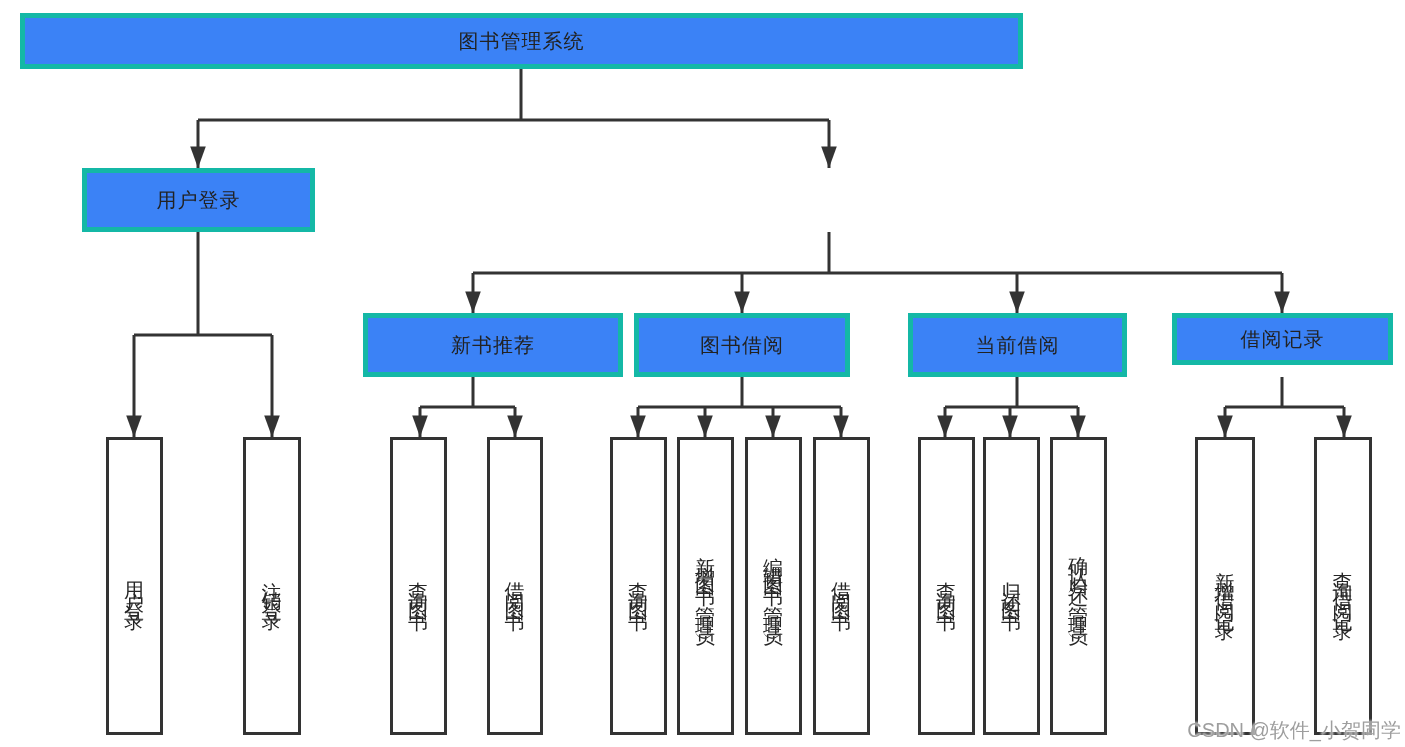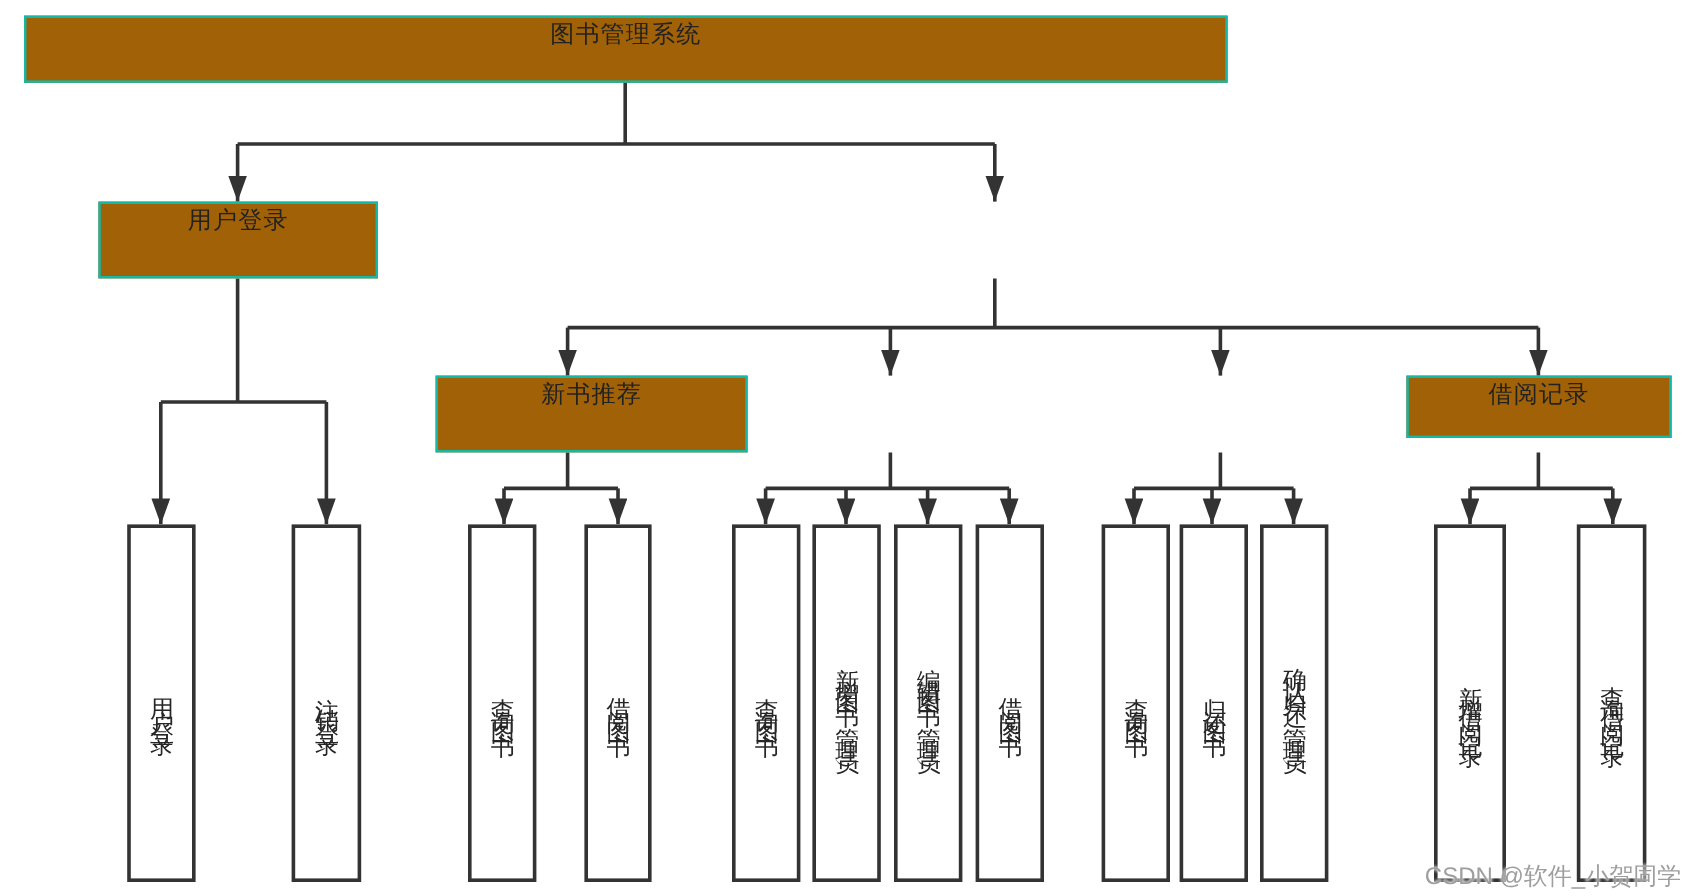--- a/index.html
+++ b/index.html
@@ -8,23 +8,24 @@
     width: 1405px;
     height: 747px;
     background: #ffffff;
     font-family: "Liberation Sans", sans-serif;
     overflow: hidden;
   }
   .wires { position: absolute; left: 0; top: 0; }
   .node {
     position: absolute;
     box-sizing: border-box;
-    background: #a16207;
-    border: 2px solid #14b8a6;
+    background: #3b82f6;
+    border: 5px solid #14b8a6;
     display: flex;
+    align-items: center;
     justify-content: center;
   }
   .node .hlabel {
     font-size: 20px;
     color: #222222;
     letter-spacing: 1px;
     white-space: nowrap;
   }
   .leaf {
     position: absolute;
@@ -111,21 +112,27 @@
 
   <div class="node" style="left:82px; top:168px; width:233px; height:64px">
     <span class="hlabel">用户登录</span>
   </div>
 
 
   <div class="node" style="left:363px; top:313px; width:260px; height:64px">
     <span class="hlabel">新书推荐</span>
   </div>
 
+  <div class="node" style="left:634px; top:313px; width:216px; height:64px">
+    <span class="hlabel">图书借阅</span>
+  </div>
 
+  <div class="node" style="left:908px; top:313px; width:219px; height:64px">
+    <span class="hlabel">当前借阅</span>
+  </div>
 
   <div class="node" style="left:1172px; top:313px; width:221px; height:52px">
     <span class="hlabel">借阅记录</span>
   </div>
 
   <div class="leaf" style="left:106px; width:57px">
     <span class="vlabel">用户登录</span>
   </div>
 
   <div class="leaf" style="left:243px; width:58px">

